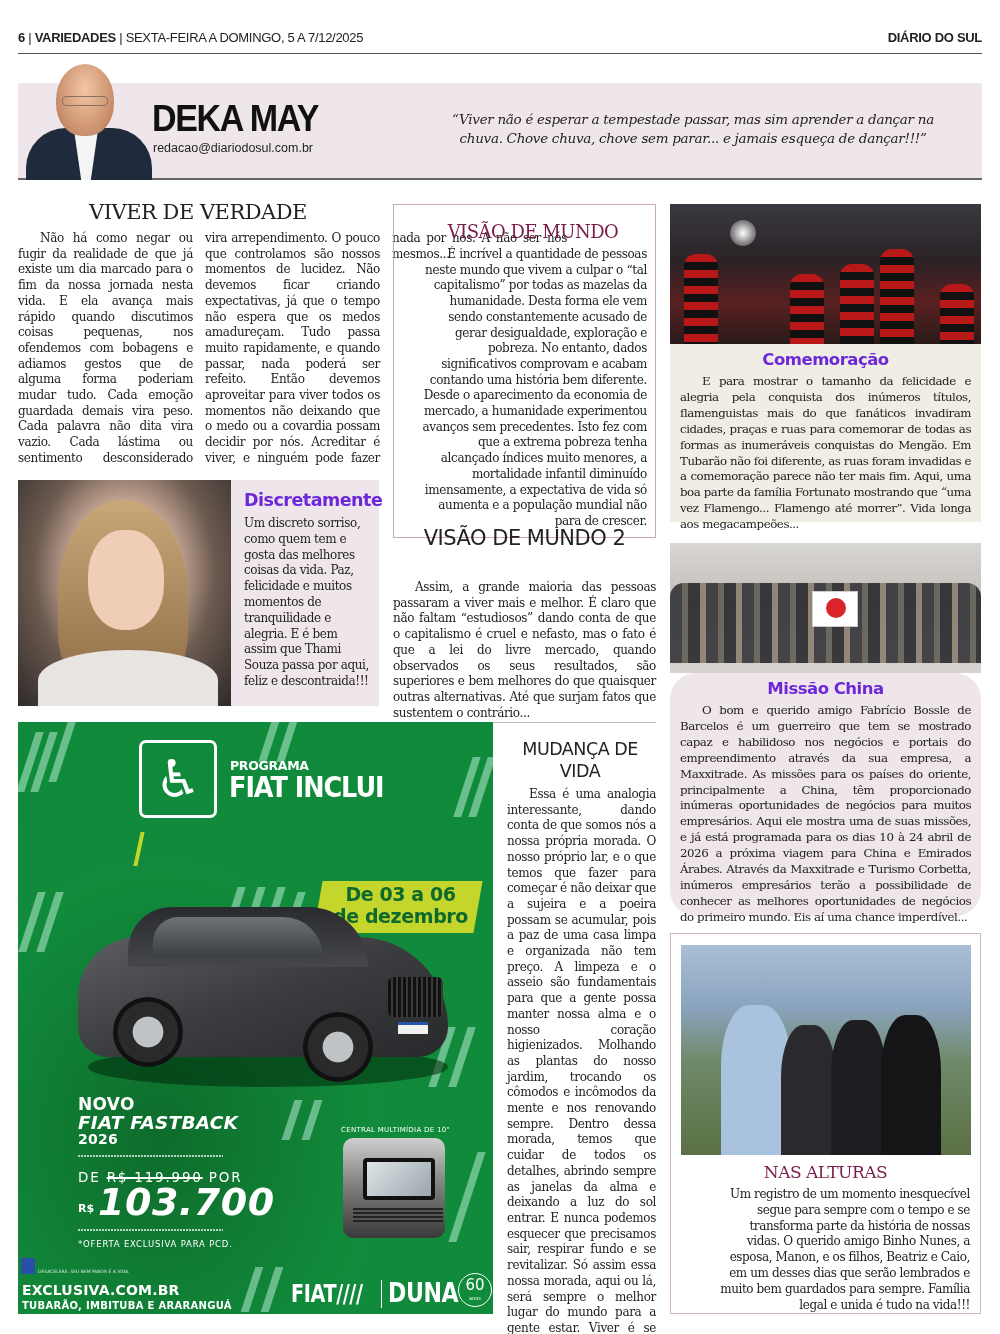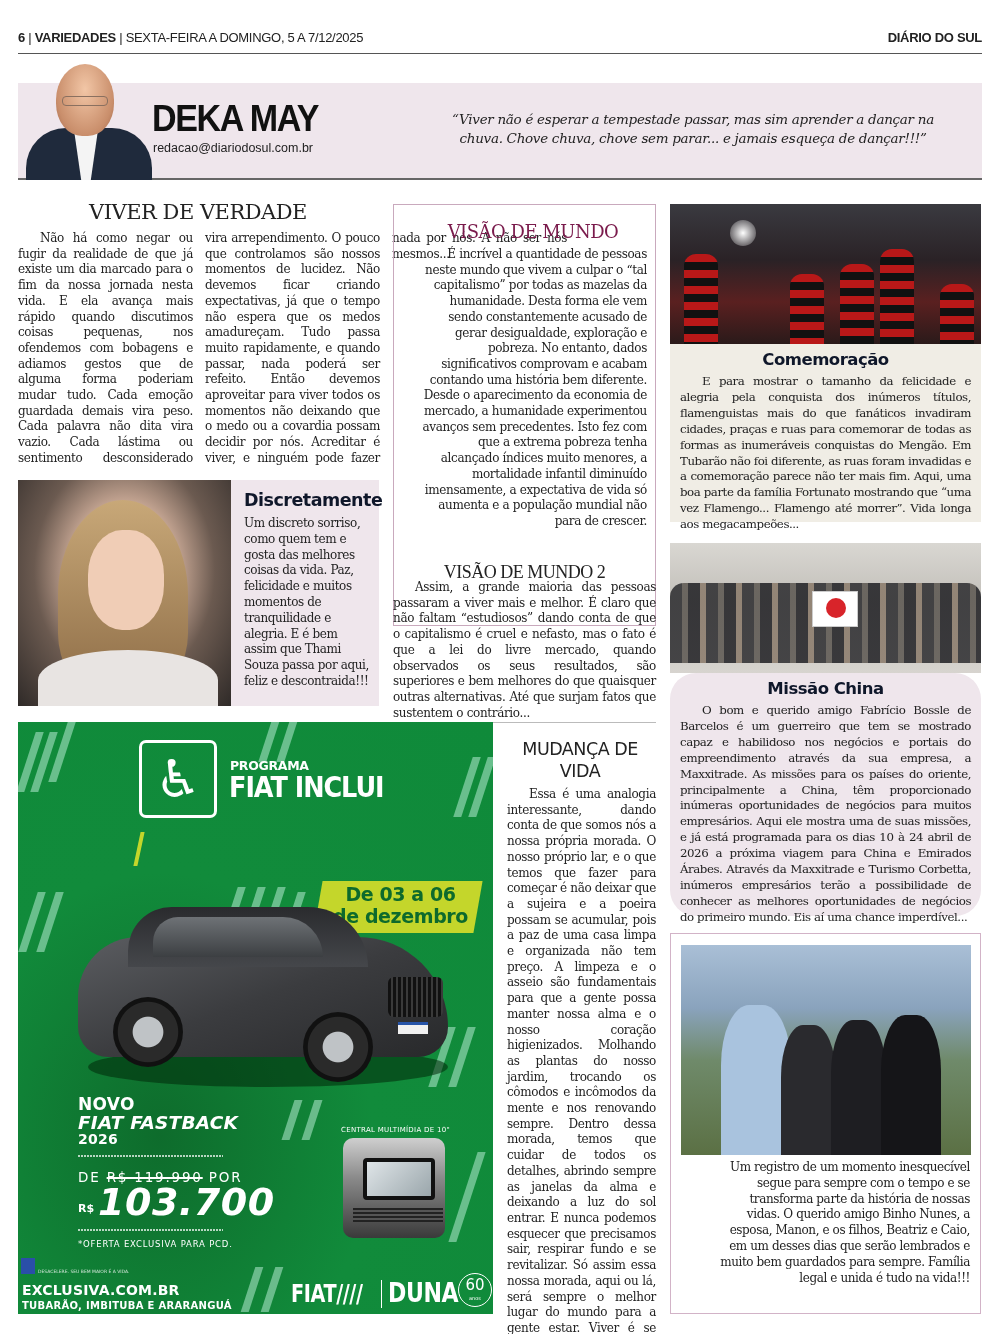--- a/index.html
+++ b/index.html
@@ -19,44 +19,44 @@
   .portrait .body { position: absolute; left: 4px; top: 64px; width: 126px; height: 52px; background: #1f2a3c; border-radius: 40px 40px 0 0; }
   .portrait .shirt { position: absolute; left: 52px; top: 66px; width: 24px; height: 50px; background: #f4f4f4; clip-path: polygon(0 0, 100% 0, 70% 100%, 30% 100%); }
   .col-name { left: 152px; top: 98px; font-family: "Liberation Sans", sans-serif; font-weight: 700; font-size: 37px; letter-spacing: -1.5px; color: #111; transform: scaleX(0.92); transform-origin: left; }
   .col-email { left: 153px; top: 141px; font-family: "Liberation Sans", sans-serif; font-size: 12.5px; color: #222; }
   .col-quote { left: 448px; top: 110px; width: 490px; text-align: center; font-family: "DejaVu Serif", serif; font-style: italic; font-size: 13.5px; line-height: 19px; color: #222; letter-spacing: -0.3px; }
 
   
   .h-serif { font-family: "DejaVu Serif", serif; font-weight: 400; letter-spacing: -0.5px; color: #222; text-align: center; }
   .h-sans { font-family: "DejaVu Sans", sans-serif; font-weight: 400; letter-spacing: -0.5px; color: #222; text-align: center; }
   .h-plum { color: #7a1b4c; }
-  .h-plum-bold { font-family: "DejaVu Sans", sans-serif; font-weight: 700; color: #0f172a; letter-spacing: -0.5px; text-align: center; }
+  .h-plum-bold { font-family: "DejaVu Sans", sans-serif; font-weight: 700; color: #6d28d9; letter-spacing: -0.5px; text-align: center; }
   .body-text { font-family: "DejaVu Serif", serif; font-size: 12px; line-height: 15.7px; color: #222; letter-spacing: -0.35px; }
   .justify { text-align: justify; text-indent: 22px; }
   .center { text-align: right; }
 
   
   .viver-title { left: 18px; top: 200px; width: 360px; font-size: 21px; }
   .viver-cols { left: 18px; top: 231px; width: 362px; column-count: 2; column-gap: 12px; height: 240px; }
 
   
   .disc-photo { left: 18px; top: 480px; width: 213px; height: 226px; background: radial-gradient(ellipse at 50% 40%, #e9d2c2 0%, #c7a794 35%, #6b5a50 60%, #2f2a28 100%); overflow: hidden; }
   .disc-photo .hair { position: absolute; left: 40px; top: 20px; width: 130px; height: 190px; border-radius: 50% 50% 30% 30%; background: linear-gradient(#c8a878, #8f6e48); }
   .disc-photo .face { position: absolute; left: 70px; top: 50px; width: 76px; height: 100px; border-radius: 45%; background: #f0cdb6; }
   .disc-photo .shirt { position: absolute; left: 20px; top: 170px; width: 180px; height: 60px; border-radius: 50% 50% 0 0; background: #e8e4e2; }
   .disc-box { left: 231px; top: 480px; width: 148px; height: 226px; background: #efe6ec; padding: 10px 8px 0 13px; }
   .disc-title { font-size: 17.5px; text-align: left; }
   .disc-text { font-size: 12px; line-height: 15.8px; margin-top: 6px; letter-spacing: -0.4px; }
 
   
-  .visao-box { left: 393px; top: 204px; width: 263px; height: 422px; border: 1.5px solid #c9a9bd; padding: 16px 8px 0 25px; }
+  .visao-box { left: 393px; top: 204px; width: 263px; height: 334px; border: 1.5px solid #c9a9bd; padding: 16px 8px 0 25px; }
   .visao-title { font-size: 18px; }
   .visao-text { margin-top: 5px; }
 
-  .visao2-title { left: 393px; top: 562px; width: 263px; font-size: 18px; font-family: Liberation Serif, serif; }
+  .visao2-title { left: 393px; top: 526px; width: 263px; font-size: 21px; }
   .visao2-text { left: 393px; top: 580px; width: 263px; }
   .rule-mid { left: 393px; top: 722px; width: 263px; height: 1px; background: #bbb; }
 
   
   .mud-title { left: 505px; top: 738px; width: 150px; font-size: 17.5px; line-height: 22px; }
   .mud-text { left: 507px; top: 787px; width: 149px; }
 
   
   .photo-flamengo { left: 670px; top: 204px; width: 311px; height: 140px; overflow: hidden; background: linear-gradient(180deg, #3a3a40 0%, #2a2226 40%, #5a2020 70%, #2a1a1a 100%); }
   .photo-flamengo .stripe { position: absolute; width: 34px; height: 90px; bottom: 0; background: repeating-linear-gradient(180deg, #b81818 0 8px, #111 8px 16px); border-radius: 12px 12px 0 0; }
@@ -191,20 +191,21 @@
   <div class="body-text justify rtext">O bom e querido amigo Fabrício Bossle de Barcelos é um guerreiro que tem se mostrado capaz e habilidoso nos negócios e portais do empreendimento através da sua empresa, a Maxxitrade. As missões para os países do oriente, principalmente a China, têm proporcionado inúmeras oportunidades de negócios para muitos empresários. Aqui ele mostra uma de suas missões, e já está programada para os dias 10 à 24 abril de 2026 a próxima viagem para China e Emirados Árabes. Através da Maxxitrade e Turismo Corbetta, inúmeros empresários terão a possibilidade de conhecer as melhores oportunidades de negócios do primeiro mundo. Eis aí uma chance imperdível...</div>
 </div>
 
 <div class="abs box-nas">
   <div class="photo-nas">
     <div class="p" style="left:40px;width:70px;height:150px;background:#a9c3de"></div>
     <div class="p" style="left:100px;width:55px;height:130px;background:#2a2a2e"></div>
     <div class="p" style="left:150px;width:55px;height:135px;background:#1e1e22"></div>
     <div class="p" style="left:200px;width:60px;height:140px;background:#151518"></div>
   </div>
+  <div class="h-serif h-plum nas-title">NAS ALTURAS</div>
   <div class="body-text center nas-text">Um registro de um momento inesquecível segue para sempre com o tempo e se transforma parte da história de nossas vidas. O querido amigo Binho Nunes, a esposa, Manon, e os filhos, Beatriz e Caio, em um desses dias que serão lembrados e muito bem guardados para sempre. Família legal e unida é tudo na vida!!!</div>
 </div>
 
 <div class="abs ad">
   <div class="slash" style="left:8px;top:10px"></div>
   <div class="slash" style="left:22px;top:10px"></div>
   <div class="slash" style="left:40px;top:0px"></div>
   <div class="slash" style="left:250px;top:-20px"></div>
   <div class="slash" style="left:268px;top:-20px"></div>
   <div class="slash" style="left:445px;top:35px"></div>

